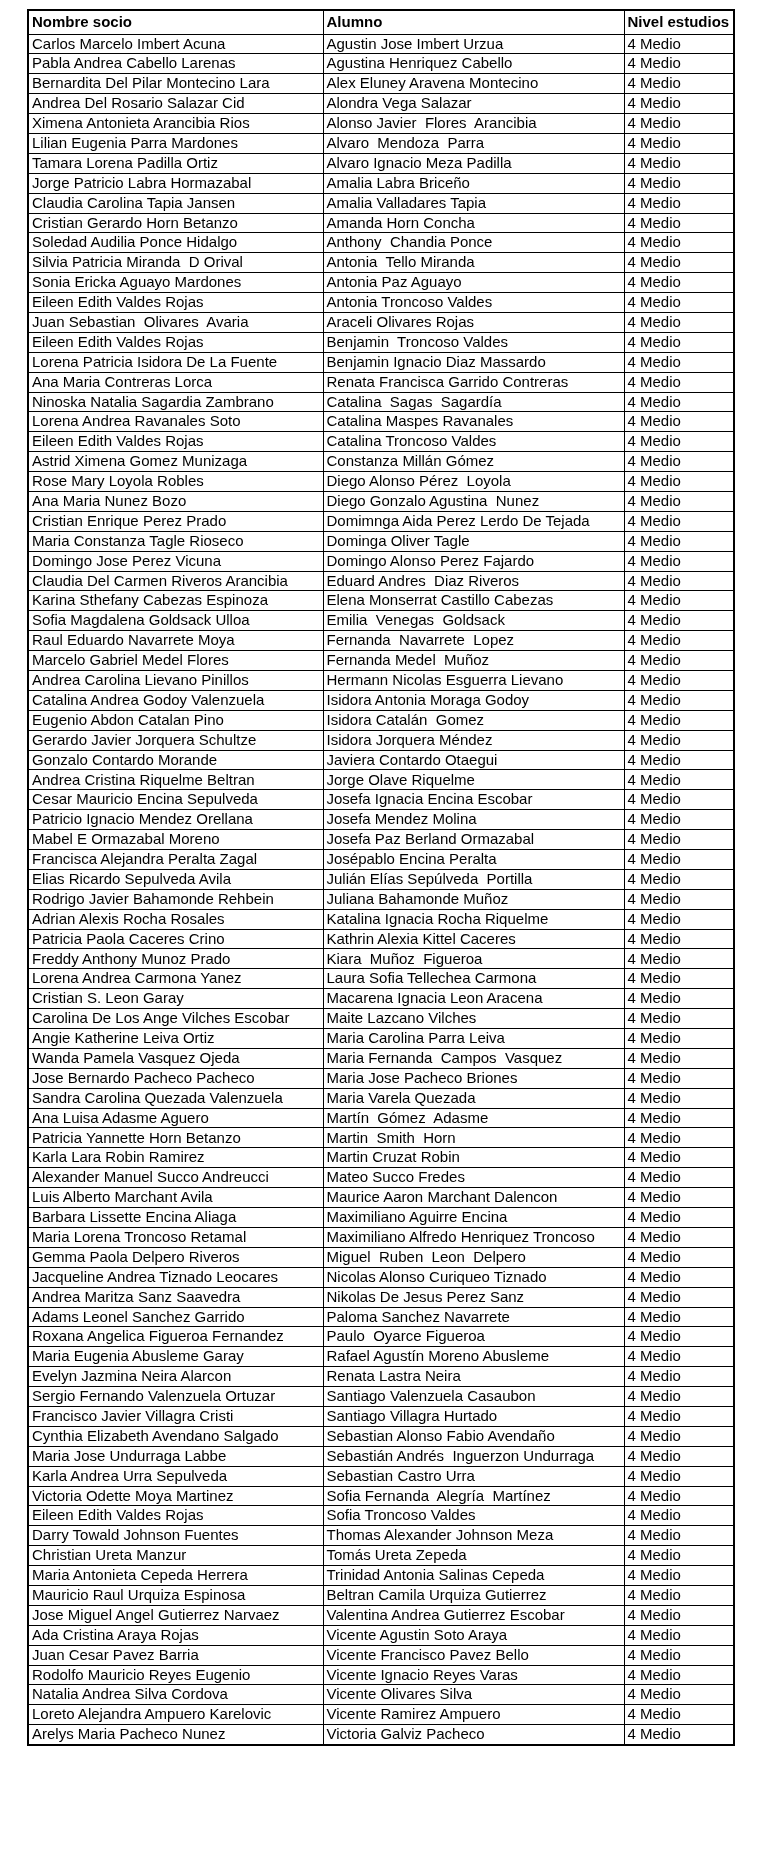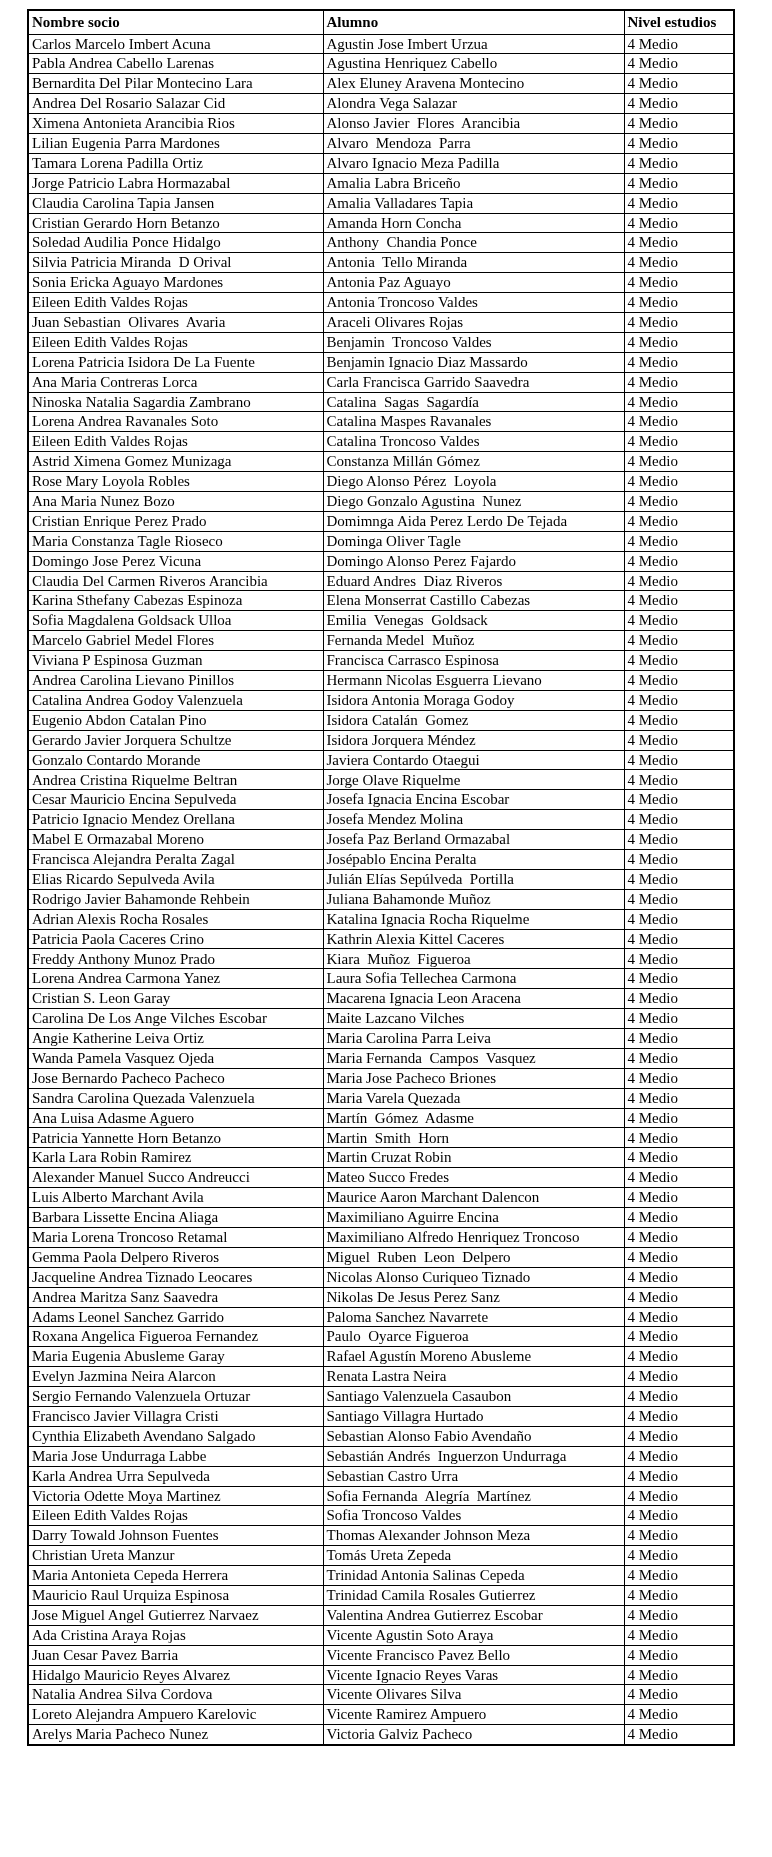--- a/index.html
+++ b/index.html
@@ -6,21 +6,21 @@
   html, body {
     margin: 0;
     padding: 0;
     background: #ffffff;
     width: 772px;
     height: 1857px;
     overflow: hidden;
   }
   .page {
     padding: 9px 7px 0 27px;
-    font-family: Liberation Serif, serif;
+    font-family: Liberation Sans, sans-serif;
     color: #000000;
   }
   table.roster {
     border-collapse: collapse;
     table-layout: fixed;
     width: 706px;
     border: 2px solid #000000;
     background: #ffffff;
   }
   table.roster th, table.roster td {
@@ -141,21 +141,21 @@
           <td>Benjamin  Troncoso Valdes</td>
           <td>4 Medio</td>
         </tr>
         <tr>
           <td>Lorena Patricia Isidora De La Fuente</td>
           <td>Benjamin Ignacio Diaz Massardo</td>
           <td>4 Medio</td>
         </tr>
         <tr>
           <td>Ana Maria Contreras Lorca</td>
-          <td>Carla Francisca Garrido Saavedra</td>
+          <td>Renata Francisca Garrido Contreras</td>
           <td>4 Medio</td>
         </tr>
         <tr>
           <td>Ninoska Natalia Sagardia Zambrano</td>
           <td>Catalina  Sagas  Sagardía</td>
           <td>4 Medio</td>
         </tr>
         <tr>
           <td>Lorena Andrea Ravanales Soto</td>
           <td>Catalina Maspes Ravanales</td>
@@ -205,30 +205,30 @@
           <td>Karina Sthefany Cabezas Espinoza</td>
           <td>Elena Monserrat Castillo Cabezas</td>
           <td>4 Medio</td>
         </tr>
         <tr>
           <td>Sofia Magdalena Goldsack Ulloa</td>
           <td>Emilia  Venegas  Goldsack</td>
           <td>4 Medio</td>
         </tr>
         <tr>
+          <td>Raul Eduardo Navarrete Moya</td>
+          <td>Fernanda  Navarrete  Lopez</td>
+          <td>4 Medio</td>
+        </tr>
+        <tr>
           <td>Marcelo Gabriel Medel Flores</td>
           <td>Fernanda Medel  Muñoz</td>
           <td>4 Medio</td>
         </tr>
         <tr>
-          <td>Viviana P Espinosa Guzman</td>
-          <td>Francisca Carrasco Espinosa</td>
-          <td>4 Medio</td>
-        </tr>
-        <tr>
           <td>Andrea Carolina Lievano Pinillos</td>
           <td>Hermann Nicolas Esguerra Lievano</td>
           <td>4 Medio</td>
         </tr>
         <tr>
           <td>Catalina Andrea Godoy Valenzuela</td>
           <td>Isidora Antonia Moraga Godoy</td>
           <td>4 Medio</td>
         </tr>
         <tr>
@@ -446,40 +446,40 @@
           <td>Tomás Ureta Zepeda</td>
           <td>4 Medio</td>
         </tr>
         <tr>
           <td>Maria Antonieta Cepeda Herrera</td>
           <td>Trinidad Antonia Salinas Cepeda</td>
           <td>4 Medio</td>
         </tr>
         <tr>
           <td>Mauricio Raul Urquiza Espinosa</td>
-          <td>Trinidad Camila Rosales Gutierrez</td>
+          <td>Beltran Camila Urquiza Gutierrez</td>
           <td>4 Medio</td>
         </tr>
         <tr>
           <td>Jose Miguel Angel Gutierrez Narvaez</td>
           <td>Valentina Andrea Gutierrez Escobar</td>
           <td>4 Medio</td>
         </tr>
         <tr>
           <td>Ada Cristina Araya Rojas</td>
           <td>Vicente Agustin Soto Araya</td>
           <td>4 Medio</td>
         </tr>
         <tr>
           <td>Juan Cesar Pavez Barria</td>
           <td>Vicente Francisco Pavez Bello</td>
           <td>4 Medio</td>
         </tr>
         <tr>
-          <td>Hidalgo Mauricio Reyes Alvarez</td>
+          <td>Rodolfo Mauricio Reyes Eugenio</td>
           <td>Vicente Ignacio Reyes Varas</td>
           <td>4 Medio</td>
         </tr>
         <tr>
           <td>Natalia Andrea Silva Cordova</td>
           <td>Vicente Olivares Silva</td>
           <td>4 Medio</td>
         </tr>
         <tr>
           <td>Loreto Alejandra Ampuero Karelovic</td>

